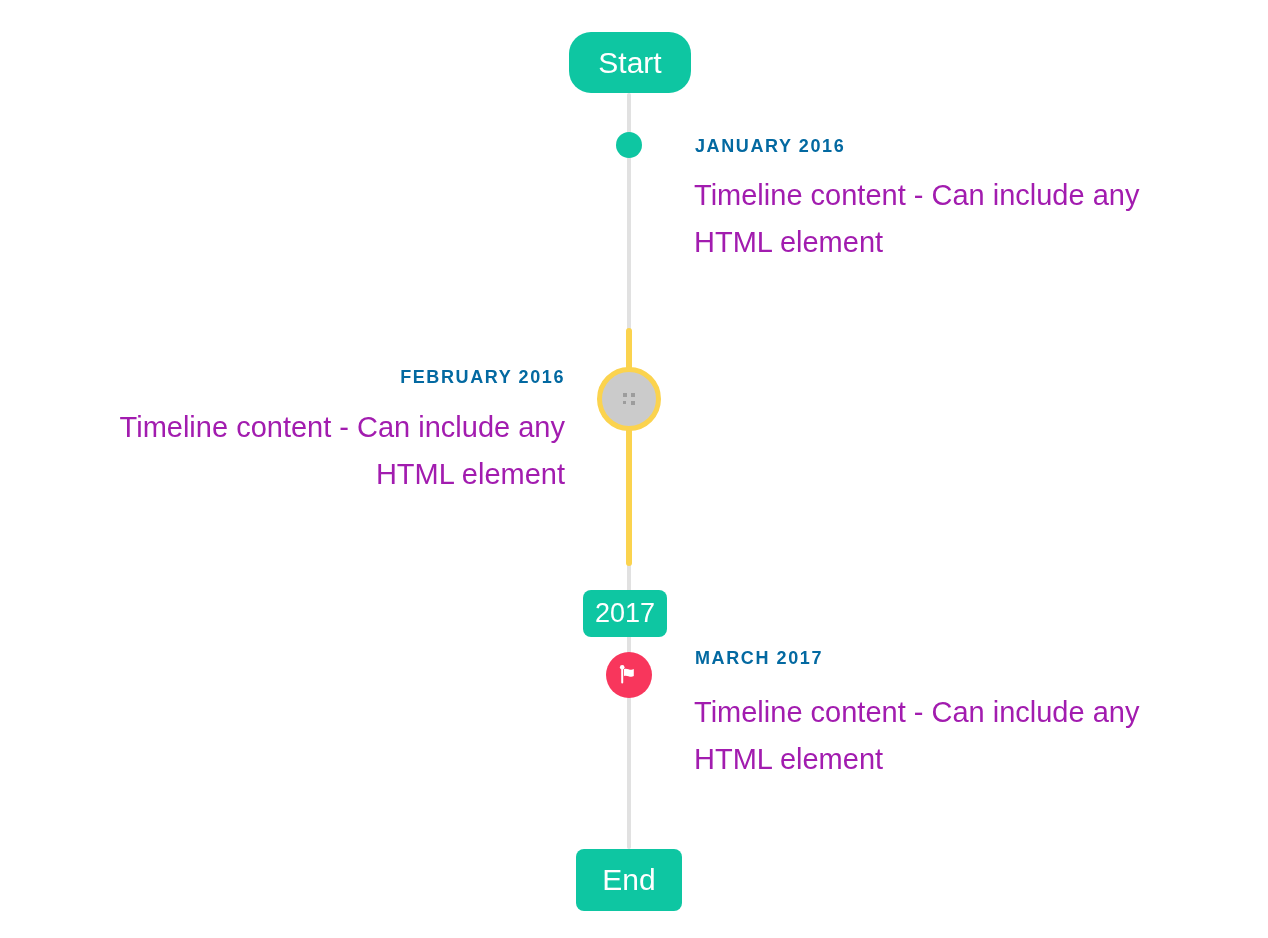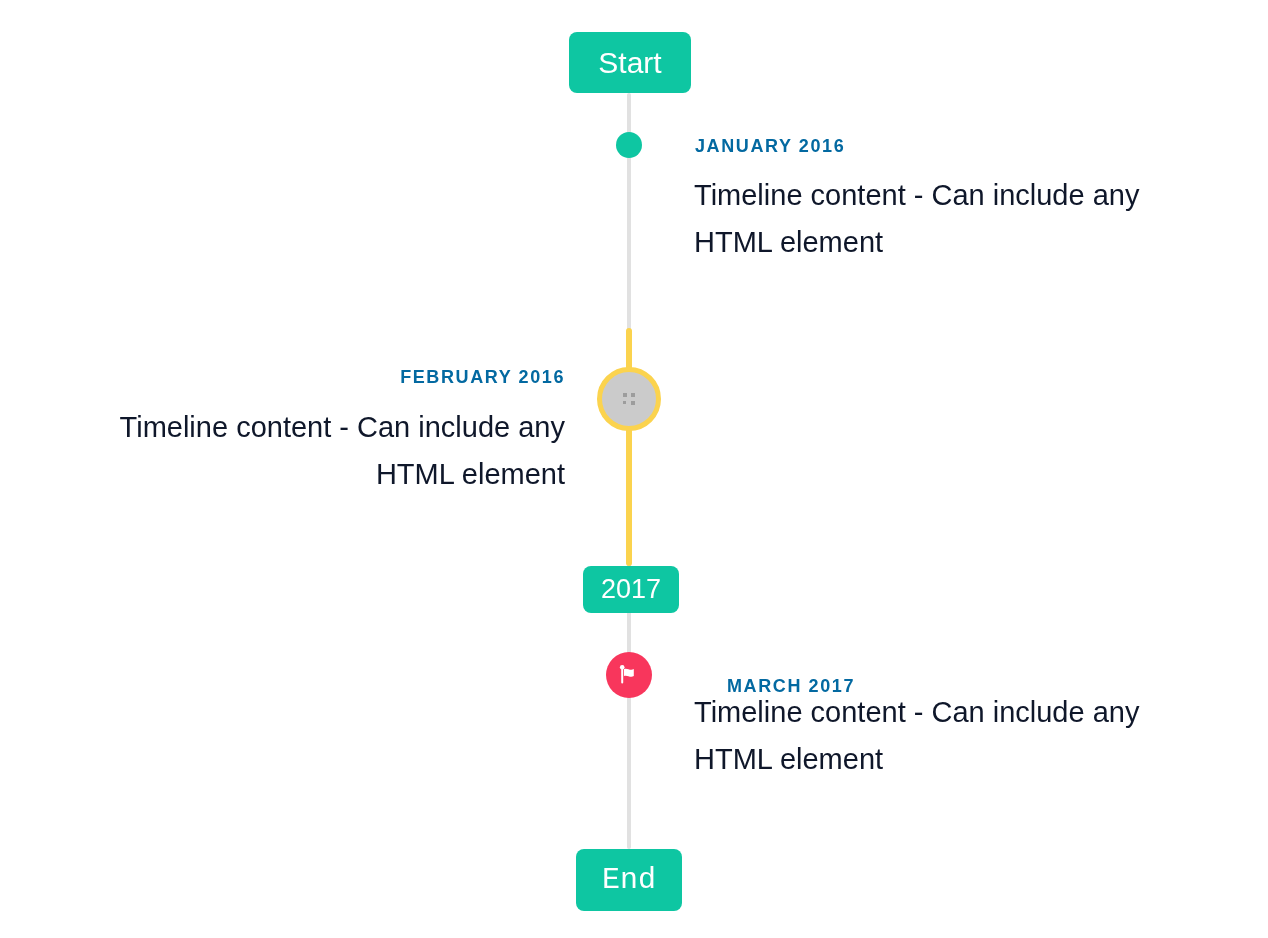--- a/index.html
+++ b/index.html
@@ -42,23 +42,23 @@
   .badge {
     position: absolute;
     background: #0ec6a2;
     color: #ffffff;
     border-radius: 8px;
     display: flex;
     align-items: center;
     justify-content: center;
     z-index: 3;
   }
-  .badge-start { left: 569px; top: 32px;  width: 122px; height: 61px; font-size: 30px; }
-  .badge-year  { left: 583px; top: 566px; width: 96px;  height: 47px; font-size: 27px; }
-  .badge-end   { left: 576px; top: 849px; width: 106px; height: 62px; font-size: 30px; font-family: Liberation Mono, monospace; }
+  .badge-start { left: 569px; top: 32px;  width: 122px; height: 61px; font-size: 30px; border-radius: 22px; }
+  .badge-year  { left: 583px; top: 590px; width: 84px;  height: 47px; font-size: 27px; }
+  .badge-end   { left: 576px; top: 849px; width: 106px; height: 62px; font-size: 30px; }
 
   
   .dot-teal {
     position: absolute;
     left: 616px; top: 132px;
     width: 26px; height: 26px;
     border-radius: 50%;
     background: #0ec6a2;
     z-index: 3;
   }
@@ -109,32 +109,32 @@
     color: #0369a1;
     line-height: 20px;
     white-space: nowrap;
     z-index: 4;
   }
   .entry-content {
     position: absolute;
     width: 545px;
     font-size: 29px;
     line-height: 47px;
-    color: #0f172a;
+    color: #a21caf;
     z-index: 4;
   }
   .entry-content span { display: block; }
 
   .title-jan   { left: 695px; top: 136px; }
   .content-jan { left: 694px; top: 172px; text-align: left; }
 
   .title-feb   { right: 703px; top: 367px; text-align: left; }
   .content-feb { right: 703px; top: 404px; text-align: right; }
 
-  .title-mar   { left: 695px; top: 676px; margin-left: 32px; }
+  .title-mar   { left: 695px; top: 648px; }
   .content-mar { left: 694px; top: 689px; text-align: left; }
 </style>
 </head>
 <body>
 
 <div class="canvas">
 
   <div class="line-gray"></div>
   <div class="line-yellow"></div>
 

